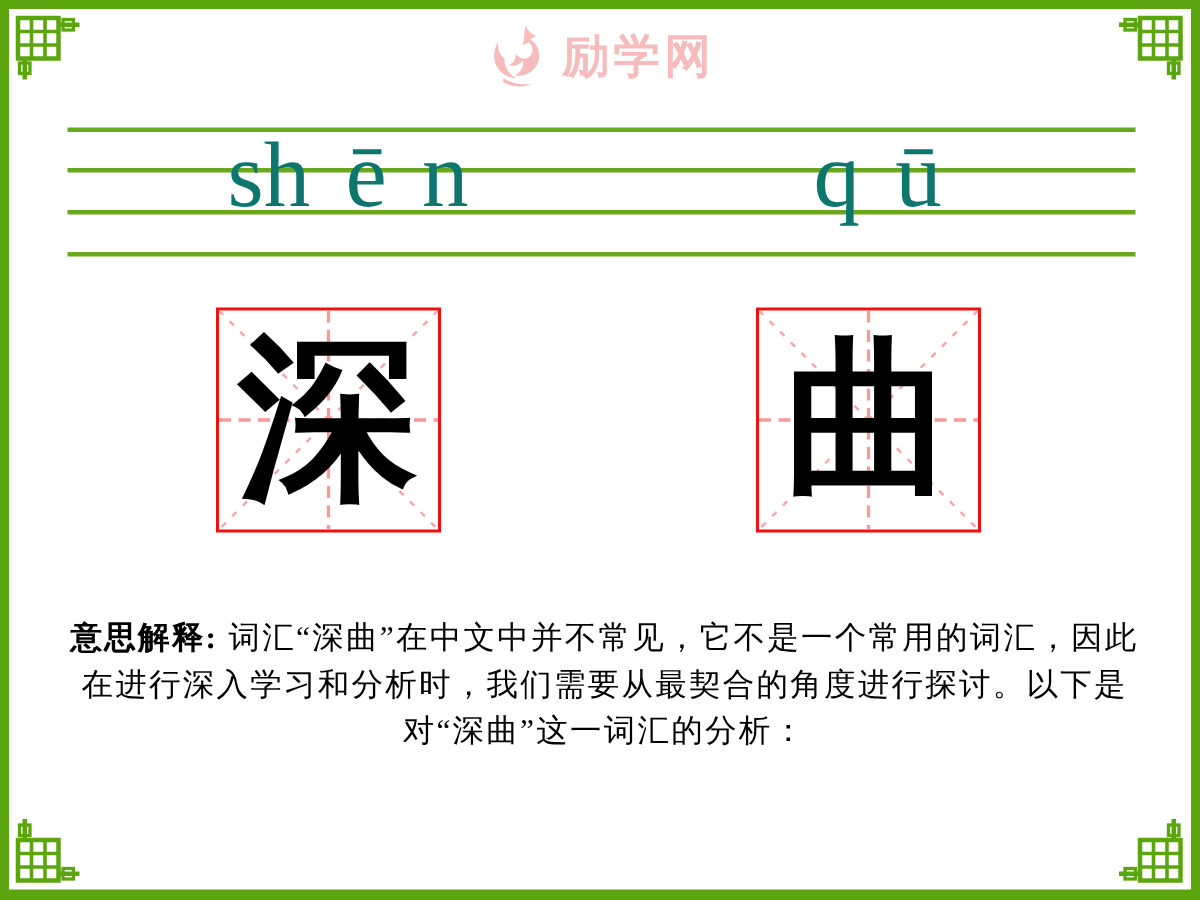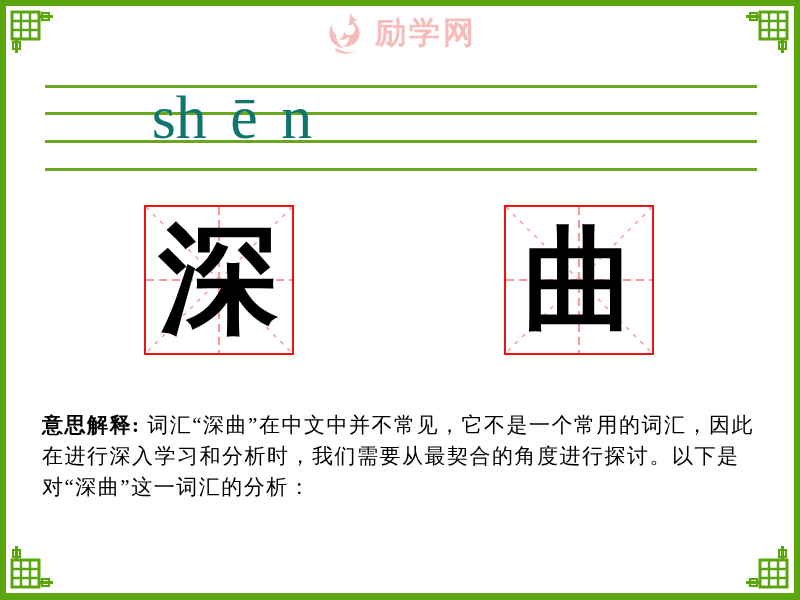--- a/index.html
+++ b/index.html
@@ -14,21 +14,21 @@
   .bar-left{left:0;top:0;width:6px;height:600px;}
   .bar-right{left:794px;top:0;width:6px;height:600px;}
   .corner{position:absolute;width:46px;height:46px;}
   .c-tl{left:8px;top:8px;}
   .c-tr{right:9px;top:8px;transform:scaleX(-1);}
   .c-bl{left:8px;bottom:9px;transform:scaleY(-1);}
   .c-br{right:9px;bottom:9px;transform:scale(-1,-1);}
   
   .logo{
     position:absolute;left:0;top:12px;width:800px;height:52px;
-    display:flex;justify-content:center;gap:6px;
+    display:flex;align-items:center;justify-content:center;gap:6px;
   }
   .logo-text{
     font-family:"Liberation Sans","DejaVu Sans",sans-serif;
     font-weight:bold;font-size:31px;letter-spacing:3px;color:#f6bcbc;
   }
   
   .pline{position:absolute;left:45px;width:712px;height:3px;background:#69a81e;}
   .pl1{top:85px;} .pl2{top:112px;} .pl3{top:140px;} .pl4{top:168px;}
   .pinyin{
     position:absolute;top:86px;width:200px;height:62px;
@@ -49,21 +49,21 @@
     position:absolute;left:0;top:0;width:146px;height:146px;
     display:flex;align-items:center;justify-content:center;
     font-weight:bold;color:#000;line-height:1;
   }
   .char-shen{font-size:120px;}
   .char-qu{font-size:112px;}
   
   .explain{
     position:absolute;left:42px;top:410px;width:722px;
     font-size:21px;line-height:31px;color:#000;letter-spacing:1.5px;
-    text-align:left;margin:0;
+    text-align:center;margin:0;
   }
   .explain b{font-weight:bold;}
 </style>
 </head>
 <body>
 
 <div class="stage">
 
   <div class="bar bar-top"></div>
   <div class="bar bar-bottom"></div>
@@ -121,20 +121,21 @@
     </svg>
     <span class="logo-text">励学网</span>
   </div>
 
   <div class="pline pl1"></div>
   <div class="pline pl2"></div>
   <div class="pline pl3"></div>
   <div class="pline pl4"></div>
 
   <div class="pinyin py-1">sh ē n</div>
+  <div class="pinyin py-2">q ū</div>
 
   <div class="charbox cb-1">
     <svg width="146" height="146" viewBox="0 0 146 146">
       <g stroke="#f59b9b" stroke-width="2.2" stroke-dasharray="8 5">
         <line x1="73" y1="0" x2="73" y2="146"></line>
         <line x1="0" y1="73" x2="146" y2="73"></line>
       </g>
       <g stroke="#f5a5a5" stroke-width="1.6" stroke-dasharray="4 6">
         <line x1="0" y1="0" x2="146" y2="146"></line>
         <line x1="146" y1="0" x2="0" y2="146"></line>

